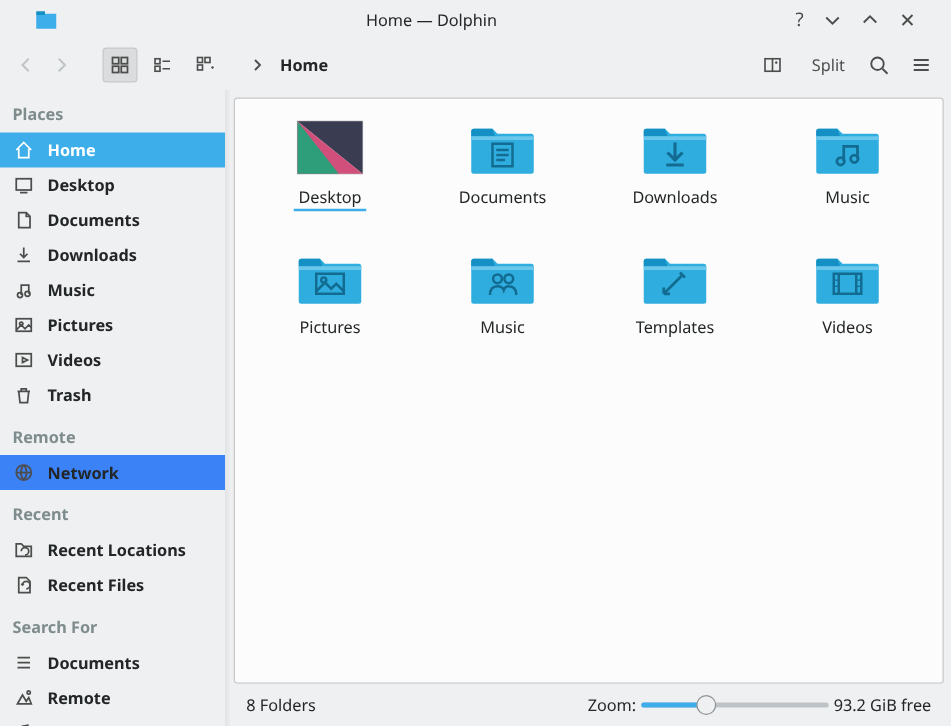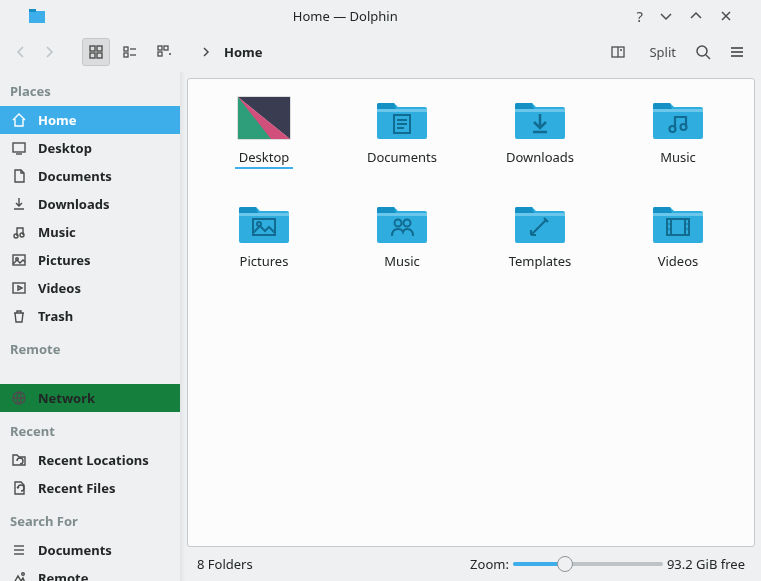--- a/index.html
+++ b/index.html
@@ -20,21 +20,21 @@
   .split-label { font-size:13px; margin-left:4px; }
   .body { flex:1; display:flex; overflow:hidden; }
   .sidebar { width: 185px; display:flex; background:#eff0f1;font-weight:bold; }
   .sidebar-inner { width: 180px; overflow-y:auto; padding-bottom:8px; }
   .sidebar-border { width:5px; background:linear-gradient(to right, #e2e3e4, #eff0f1); }
   .section-header { color:#7f8c8d; font-size:13px; padding:10px 10px 6px 10px; }
   .place-item { height:28px; display:flex; align-items:center; gap:10px; padding:0 10px; cursor:pointer; color:#232627; }
   .place-item .picon { width:18px; height:18px; display:flex; align-items:center; justify-content:center; color:#4d4d4d; flex-shrink:0; }
   .place-item.selected { background:#3daee9; color:#fff; }
   .place-item.selected .picon { color:#fff; }
-  .place-item.hover { background:#15803d;margin-top:20px; }
+  .place-item.hover { background:#3b82f6; }
   .mainview { flex:1; display:flex; flex-direction:column; background:#eff0f1; padding:6px 6px 0 2px; }
   .fileview { flex:1; background:#fcfcfc; border:1px solid #c7c8c9; border-radius:3px; overflow:auto; padding:16px 12px; }
   .grid { display:grid; grid-template-columns: repeat(4, 1fr); gap:30px 10px; }
   .item { display:flex; flex-direction:column; align-items:center; gap:6px; cursor:pointer; }
   .item .thumb { width:56px; height:46px; display:flex; align-items:center; justify-content:center; }
   .item .label { font-size:13px; text-align:center; padding:1px 4px; }
   .item.selected .label { border-bottom:2px solid #3daee9; }
   .statusbar { height:34px; display:flex; align-items:center; padding:0 10px; gap:4px; font-size:13px; color:#232627; background:#eff0f1; }
   .statusbar .spacer { flex:1; }
   .slider { position:relative; width:150px; height:16px; display:flex; align-items:center; }

